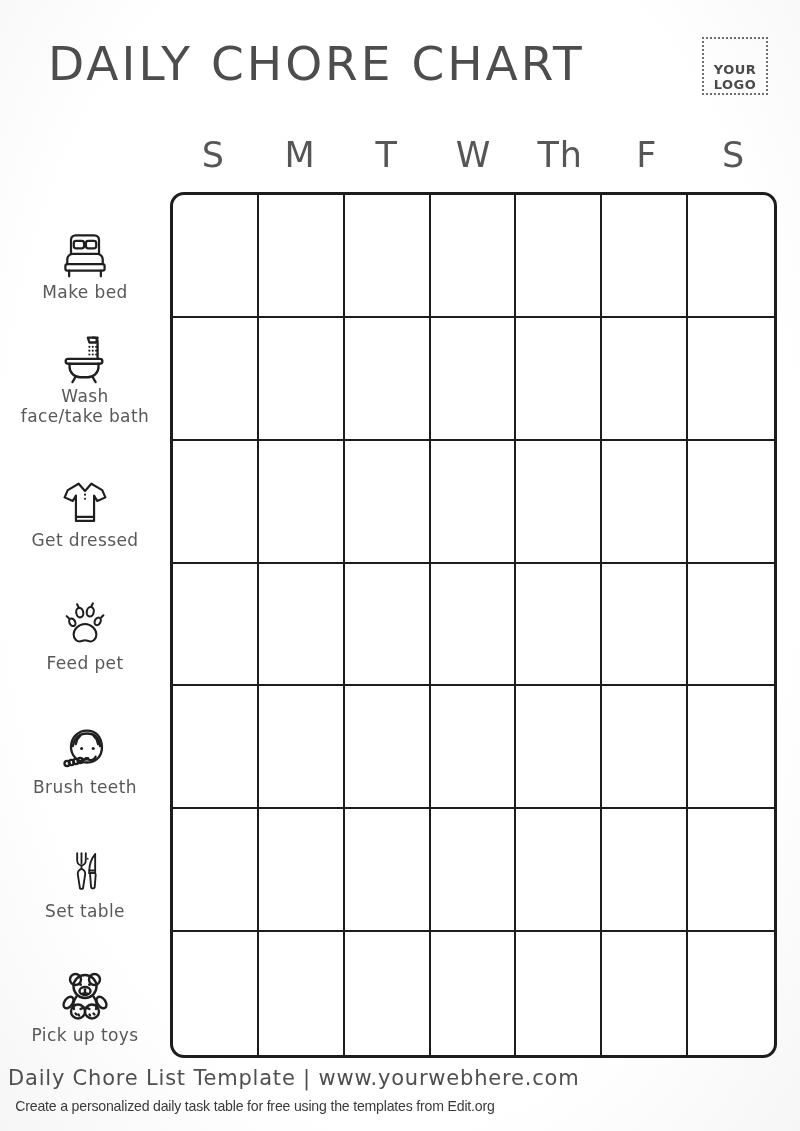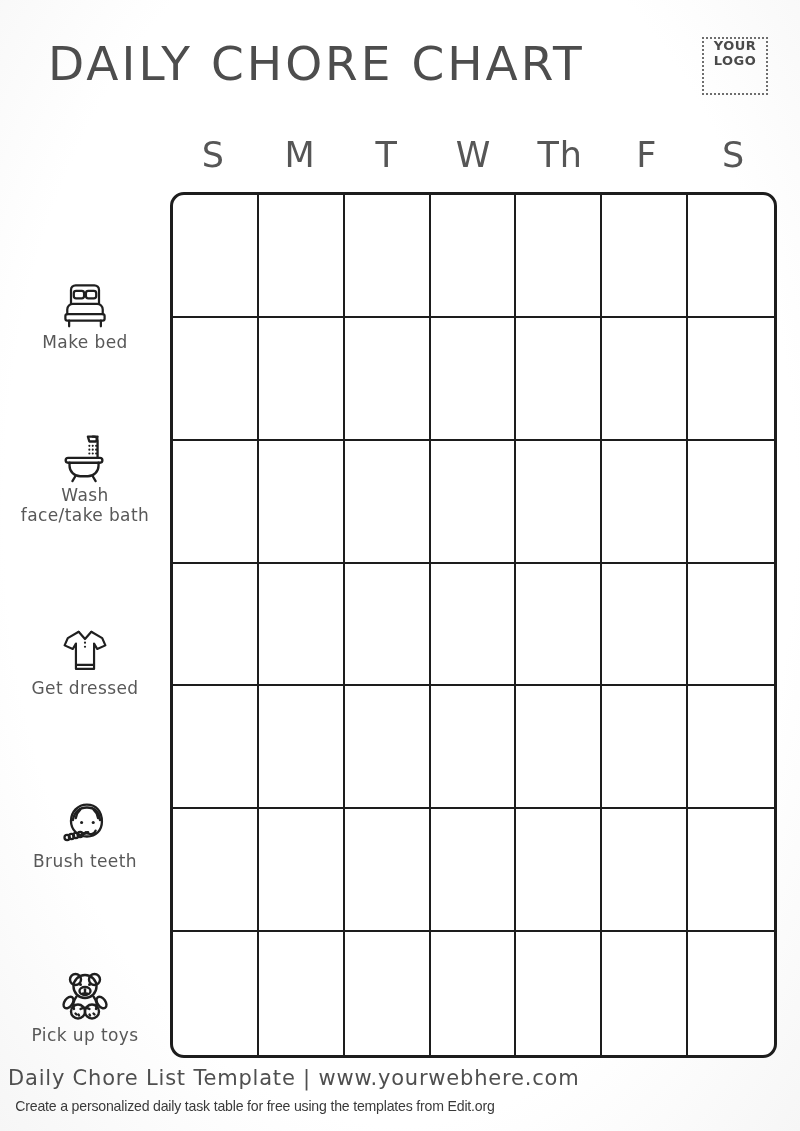--- a/index.html
+++ b/index.html
@@ -11,21 +11,21 @@
     overflow:hidden;
   }
   
   .title {
     position:absolute; left:48px; top:36px;
     font-size:47px; letter-spacing:3px; color:#4d4d4d; font-weight:500;
     white-space:nowrap;
   }
   .logo-box {
     position:absolute; left:702px; top:37px; width:66px; height:58px;
-    border:2px dotted #6e6e6e; display:flex; align-items:flex-start; justify-content:center;
+    border:2px dotted #6e6e6e; display:flex; align-items:flex-end; justify-content:center;
   }
   .logo-text {
     font-size:13px; font-weight:bold; color:#4a4a4a; line-height:1.15;
     letter-spacing:0.5px; text-align:center; white-space:pre-line;
   }
   
   .days-header {
     position:absolute; left:170px; top:126px; width:607px; height:58px;
     display:grid; grid-template-columns:repeat(7,1fr);
   }
@@ -138,40 +138,68 @@
           <path d="M25 11 l-12 7 -3.5 8 9 4 3.5 -6 v28 h20 V24 l3.5 6 9 -4 -3.5 -8 -12 -7"></path>
           <path d="M25 11 l7 8 7 -8"></path>
           <circle class="fill" cx="32" cy="23" r="1.2"></circle>
           <circle class="fill" cx="32" cy="27.5" r="1.2"></circle>
           <path d="M22.5 47.5 h19"></path>
         </svg>
       </span>
       <span class="chore-label">Get dressed</span>
     </div>
 
+    <div class="chore-row">
+      <span class="chore-icon">
+        <svg class="ic" width="56" height="56" viewBox="0 0 64 60">
+          <ellipse cx="26" cy="17" rx="4" ry="5.5" transform="rotate(-12 26 17)"></ellipse>
+          <ellipse cx="38" cy="16" rx="4" ry="5.5" transform="rotate(10 38 16)"></ellipse>
+          <ellipse cx="17.5" cy="28" rx="3.2" ry="4.6" transform="rotate(-30 17.5 28)"></ellipse>
+          <ellipse cx="46.5" cy="27" rx="3.2" ry="4.6" transform="rotate(28 46.5 27)"></ellipse>
+          <path d="M24.5 10.5 l-1.5 -3 M39.5 9.5 l1.5 -3 M13.5 23.5 l-2.5 -2.5 M50.5 22.5 l2.5 -2.5"></path>
+          <path d="M32 30 c-7 0 -13 6 -13 12 0 5 4 8 7 8 2 0 4 -1.5 6 -1.5 s4 1.5 6 1.5 c3 0 7 -3 7 -8 0 -6 -6 -12 -13 -12 z"></path>
+        </svg>
+      </span>
+      <span class="chore-label">Feed pet</span>
+    </div>
 
     <div class="chore-row">
       <span class="chore-icon">
         <svg class="ic" width="62" height="58" viewBox="0 0 64 60">
           <path d="M34 13 c-9.5 0 -16.5 7.5 -16.5 17 0 9 7 16 16.5 16 9.5 0 15.5 -6.5 15.5 -15.5 0 -10.5 -6 -17.5 -15.5 -17.5 z"></path>
           <path d="M19.5 29 c1.5 -9 7.5 -13 14.5 -13 7 0 12.5 4 13.5 13"></path>
           <path d="M27 18.5 c-2.5 2 -4 5 -4.5 8.5 M41 18.5 c2.5 2 4 5 4.5 8.5"></path>
           <circle class="fill" cx="28.5" cy="31.5" r="1.6"></circle>
           <circle class="fill" cx="40.5" cy="31.5" r="1.6"></circle>
           <path d="M33 41.5 a5.5 4.5 0 0 0 10 -1.5"></path>
           <path d="M29 43.5 l6 -1.5" stroke-width="3.2"></path>
           <circle cx="13.5" cy="47" r="2.7"></circle>
           <circle cx="18" cy="46" r="2.7"></circle>
           <circle cx="22.5" cy="45" r="2.7"></circle>
           <circle cx="27" cy="44" r="2.7"></circle>
         </svg>
       </span>
       <span class="chore-label">Brush teeth</span>
     </div>
 
+    <div class="chore-row">
+      <span class="chore-icon">
+        <svg class="ic" width="50" height="56" viewBox="0 0 64 64">
+          <path d="M22 8 v9 a5.5 6.5 0 0 0 11 0 v-9"></path>
+          <path d="M27.5 8 v13"></path>
+          <circle class="fill" cx="35.5" cy="15" r="1.1"></circle>
+          <path d="M27.5 24 v4"></path>
+          <path d="M27.5 28 c-3.2 1.2 -4.8 3.2 -4.8 6.4 l2.6 17 a2.2 2.2 0 0 0 4.4 0 l2.6 -17 c0 -3.2 -1.6 -5.2 -4.8 -6.4 z"></path>
+          <path d="M45 9 c-5 6.5 -7.5 13.5 -7.5 21 v3.5 h7.5 z"></path>
+          <path d="M37.5 30 h7.5 M37.5 33.5 h7.5"></path>
+          <path d="M38.5 35 l1.2 15.5 a2.4 2.4 0 0 0 4.8 0 l1.2 -15.5"></path>
+        </svg>
+      </span>
+      <span class="chore-label">Set table</span>
+    </div>
 
     <div class="chore-row">
       <span class="chore-icon">
         <svg class="ic" width="64" height="60" viewBox="0 0 64 58">
           <circle cx="22.5" cy="14.5" r="5.5"></circle>
           <circle cx="41.5" cy="14.5" r="5.5"></circle>
           <circle cx="32" cy="21.5" r="11.5"></circle>
           <circle class="fill" cx="27.5" cy="19.5" r="1.5"></circle>
           <circle class="fill" cx="36.5" cy="19.5" r="1.5"></circle>
           <ellipse cx="32" cy="26" rx="5.5" ry="4"></ellipse>

